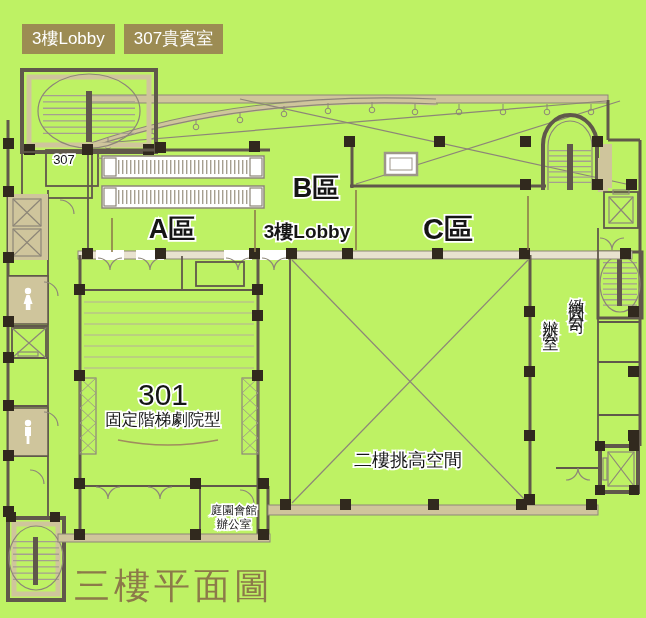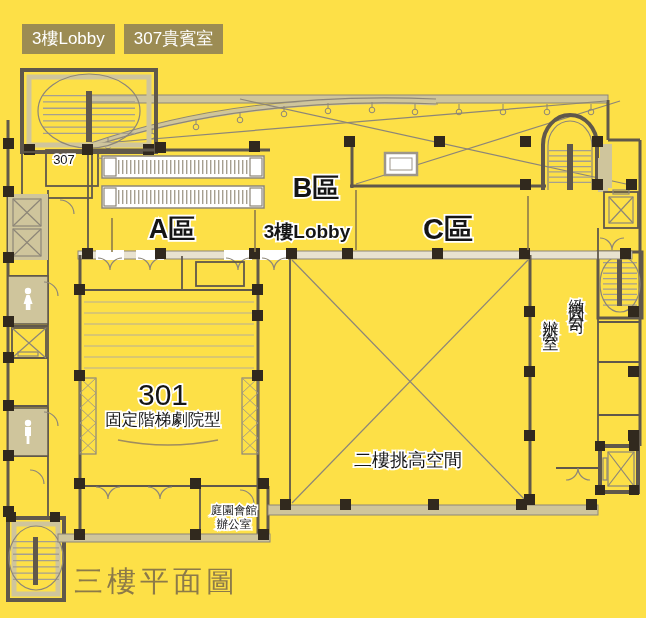--- a/index.html
+++ b/index.html
@@ -1,22 +1,22 @@
 <!DOCTYPE html>
 <html><head>
 <meta charset="utf-8">
 <style>
   html,body{margin:0;padding:0;background:#ffffff}
-  .stage{position:relative;width:646px;height:618px;background:#fde047;overflow:hidden;
+  .stage{position:relative;width:646px;height:618px;background:#bef264;overflow:hidden;
          font-family:"Liberation Sans",sans-serif}
   .nav{position:absolute;left:22px;top:24px;display:flex;gap:9px}
   .nav button{background:#9c8c53;border:0;color:#fff;font-size:17px;line-height:1;
               padding:6px 10px 7px;font-family:"Liberation Sans",sans-serif;cursor:pointer}
   .nav button:nth-child(3){margin-left:7px}
-  .plan-title{position:absolute;left:74px;top:562px;font-size:29px;letter-spacing:4px;
+  .plan-title{position:absolute;left:74px;top:562px;font-size:36px;letter-spacing:4px;
               color:#8c7a49;font-family:"DejaVu Serif","Liberation Serif",serif}
   svg{position:absolute;left:0;top:0}
   .wall{stroke:#60584b;fill:none}
   .w4{stroke-width:4}.w3{stroke-width:3}.w2{stroke-width:1.8}
   .thin{stroke:#8d8678;stroke-width:1.2;fill:none}
   .tan{fill:#cfc59c}
   .col{fill:#31291e}
   .tread{stroke:#a59f90;fill:none}
   .seat{stroke:#b5ad97;stroke-width:1.2}
   .tick{stroke:#8d7b4a;stroke-width:1.6}

